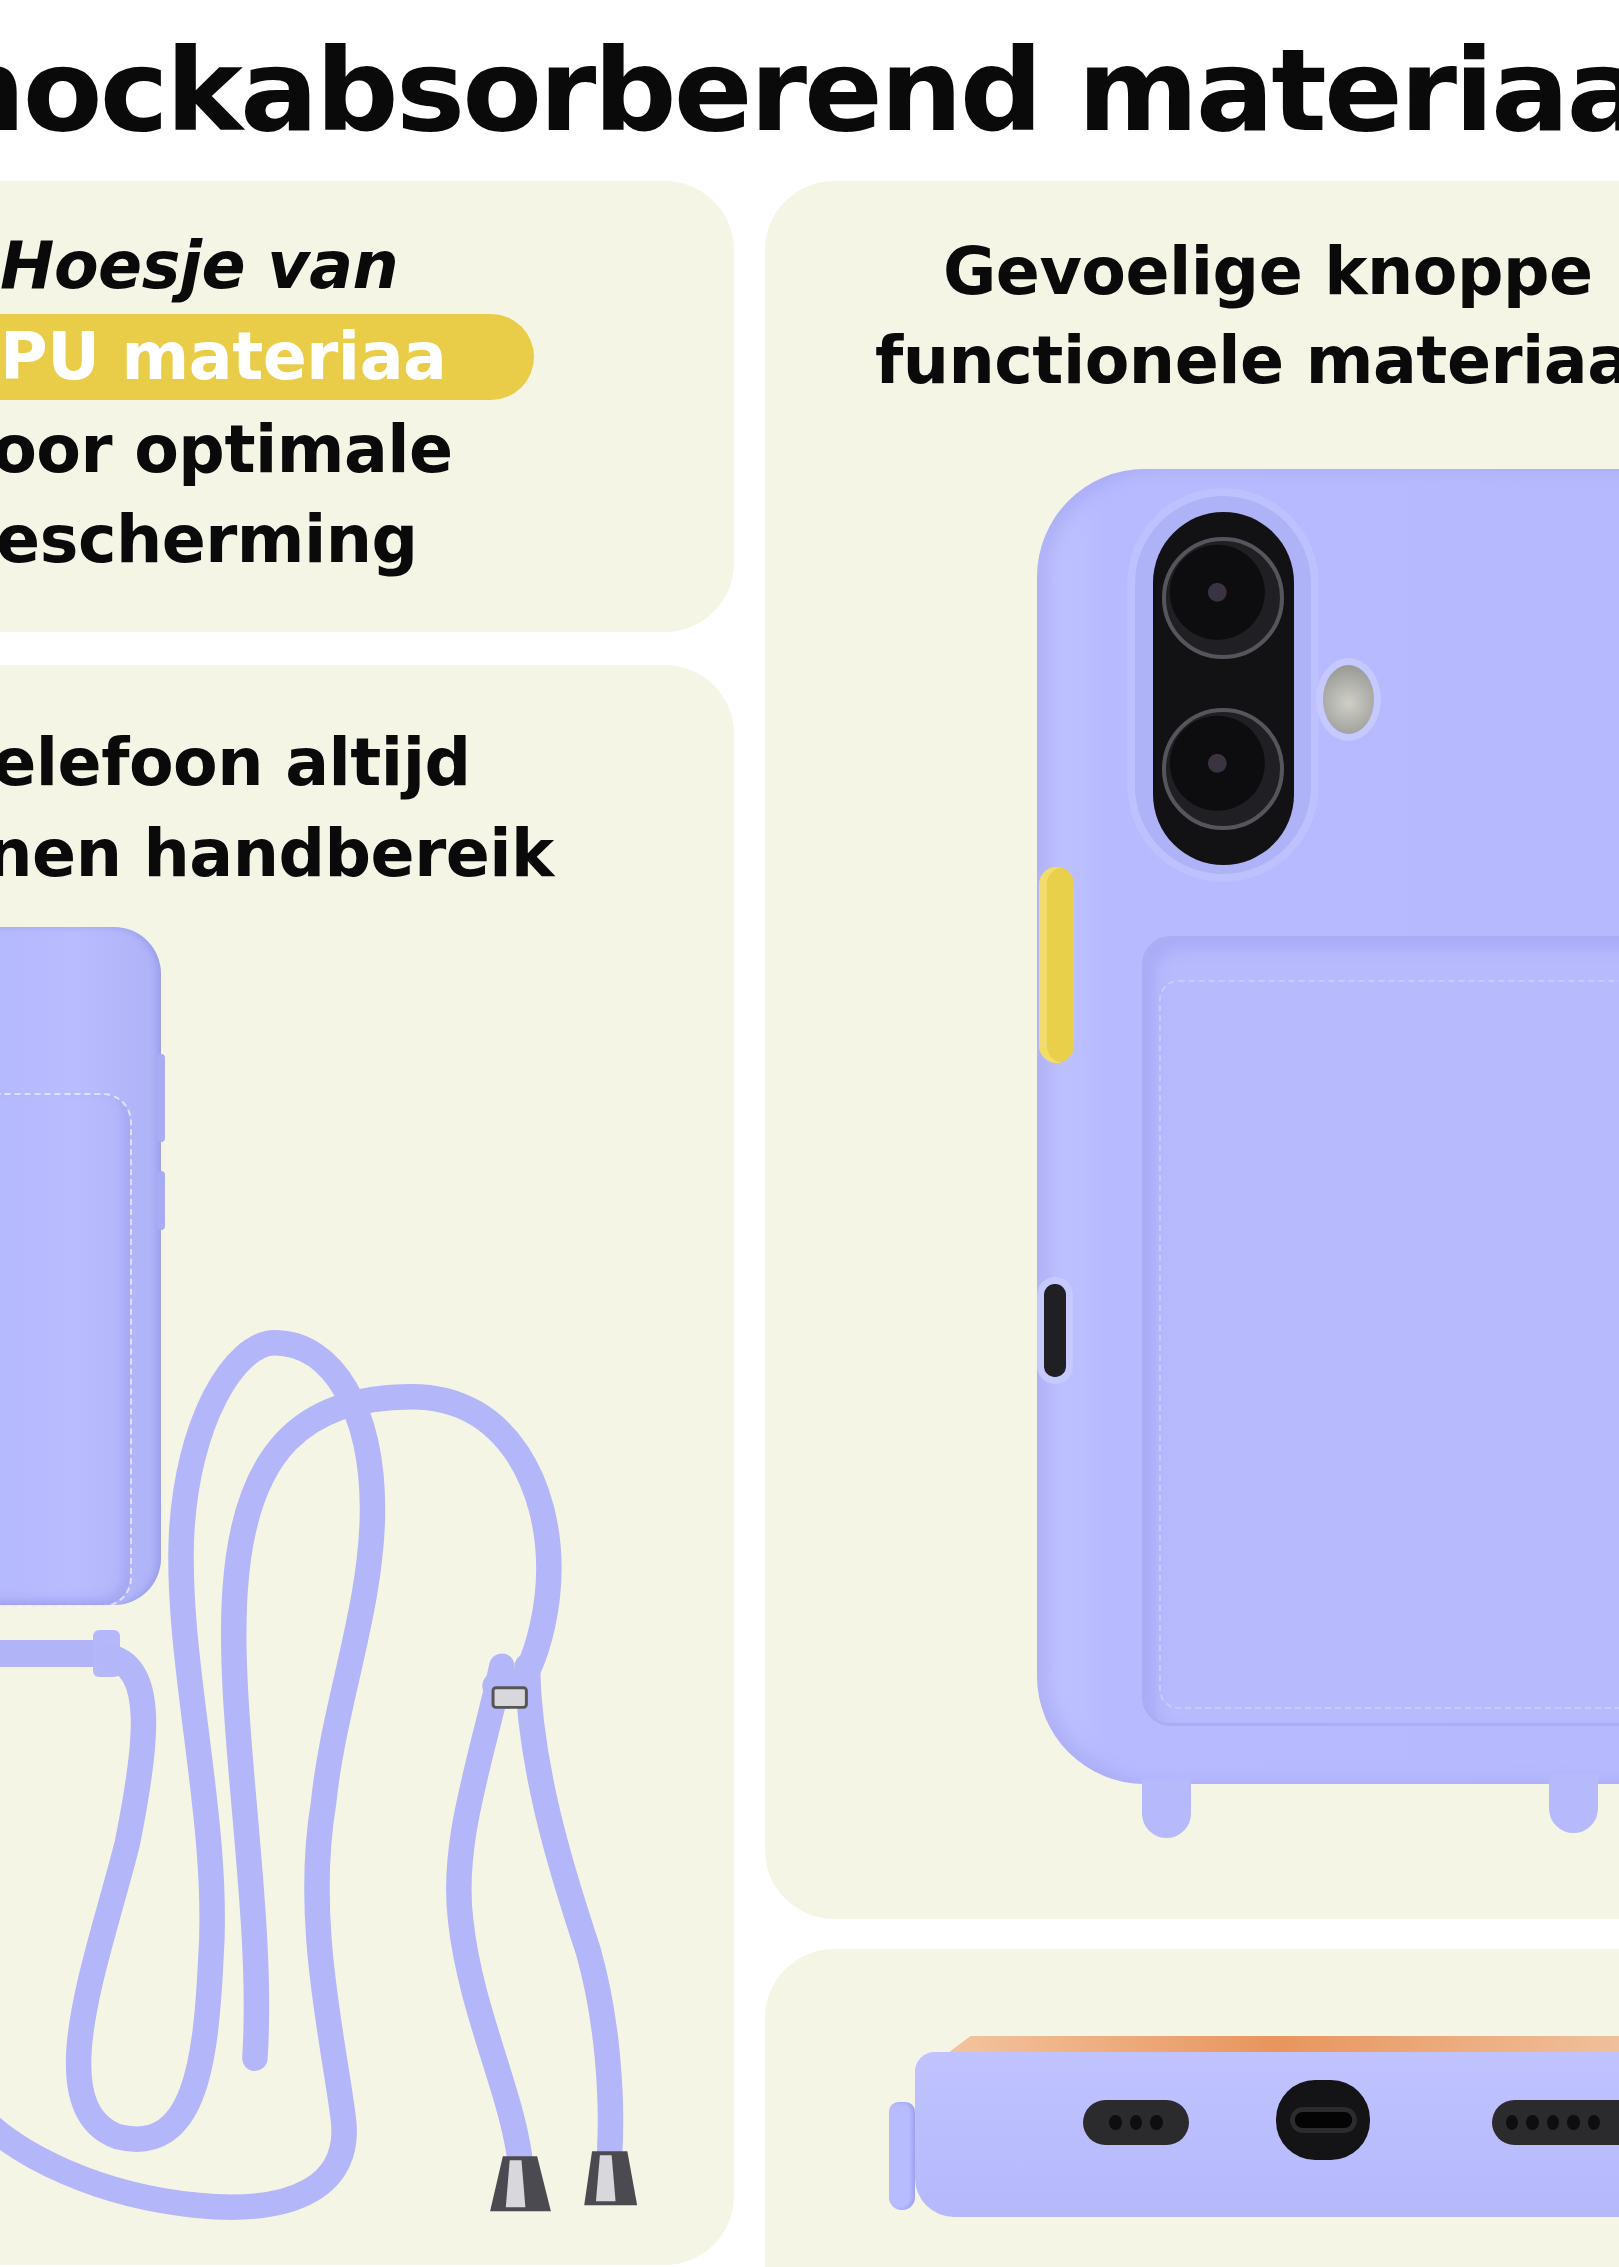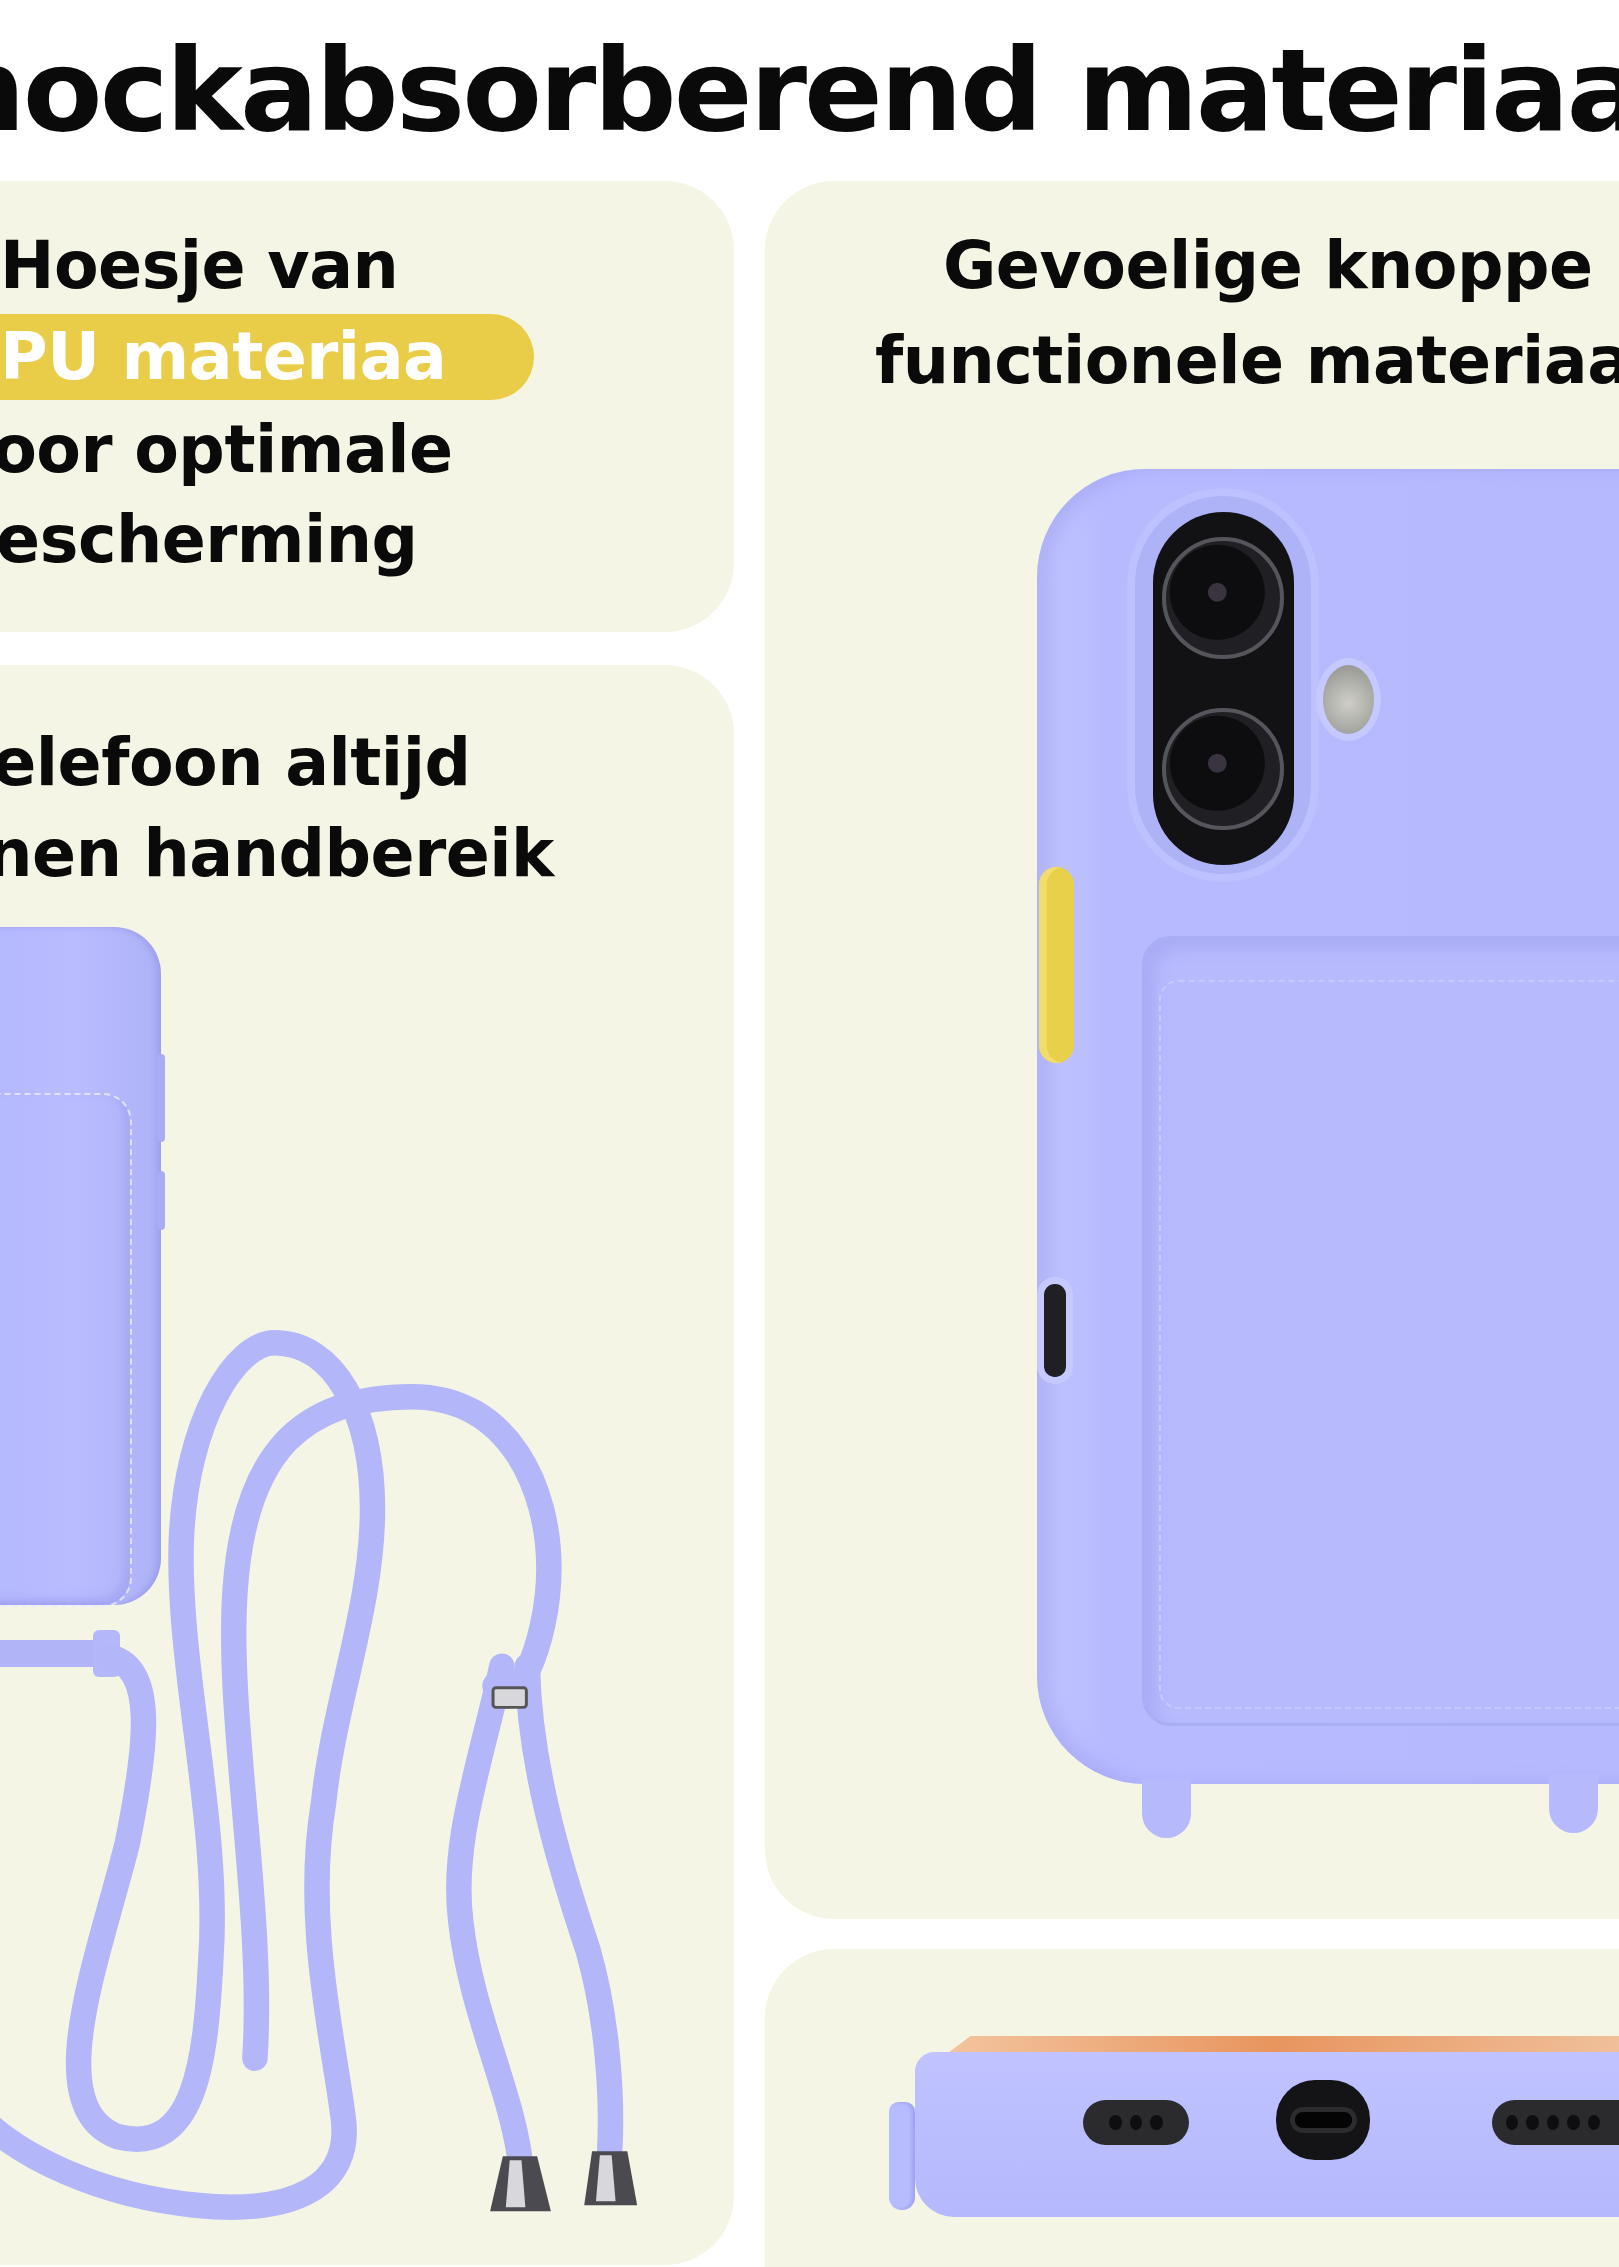--- a/index.html
+++ b/index.html
@@ -16,21 +16,21 @@
     line-height: 137px; transform: scaleX(1.02); transform-origin: left;
   }
   .panel { background: #f5f5e6; border-radius: 69px; overflow: hidden; }
   .panel-lt { left: -78px; top: 181px; width: 812px; height: 451px; }
   .panel-lb { left: -78px; top: 665px; width: 812px; height: 1600px; }
   .panel-rt { left: 765px; top: 181px; width: 941px; height: 1738px; }
   .panel-rb { left: 765px; top: 1949px; width: 941px; height: 392px; }
 
   .text-lg { font-size: 65px; font-weight: 700; line-height: 90px; white-space: nowrap; letter-spacing: -0.5px; }
   .lt-lines { left: 0px; top: 221px; }
-  .lt-line { height: 90px; }
+  .lt-line { height: 90px; font-style: italic; }
   .pill {
     position: absolute; left: -39px; top: 314px; width: 573px; height: 86px;
     background: #e9cc47; border-radius: 0 43px 43px 0;
   }
   .pill-text { position: absolute; left: 0px; top: 312px; color: #ffffff; }
 
   
   .lphone {
     left: -59px; top: 927px; width: 220px; height: 678px;
     background: linear-gradient(90deg, #b2b6fb, #b9bcff 60%, #aeb2f6);
@@ -117,21 +117,21 @@
   <div class="lt-line">Hoesje van</div>
 </div>
 <div class="pill"></div>
 <div class="abs text-lg pill-text">PU materiaa</div>
 <div class="abs text-lg" style="left:-7.8px; top:405px;">oor optimale</div>
 <div class="abs text-lg" style="left:-3.9px; top:495px;">escherming</div>
 
 <div class="abs text-lg" style="left:-7.8px; top:718px;">elefoon altijd</div>
 <div class="abs text-lg" style="left:-13.7px; top:809px;">nen handbereik</div>
 
-<div class="abs text-lg" style="left:943px; top:221px;">Gevoelige knoppe</div>
+<div class="abs text-lg" style="left:943px; top:227px;">Gevoelige knoppe</div>
 <div class="abs text-lg" style="left:875px; top:316px;">functionele materiaa</div>
 
 <div class="abs lphone"></div>
 <div class="abs lpocket"></div>
 <div class="abs lbtn"></div>
 <div class="abs lbtn2"></div>
 <div class="abs lbar"></div>
 <div class="abs lhook"></div>
 
 <svg class="cord" width="745" height="2267" viewBox="0 0 760 2313">

